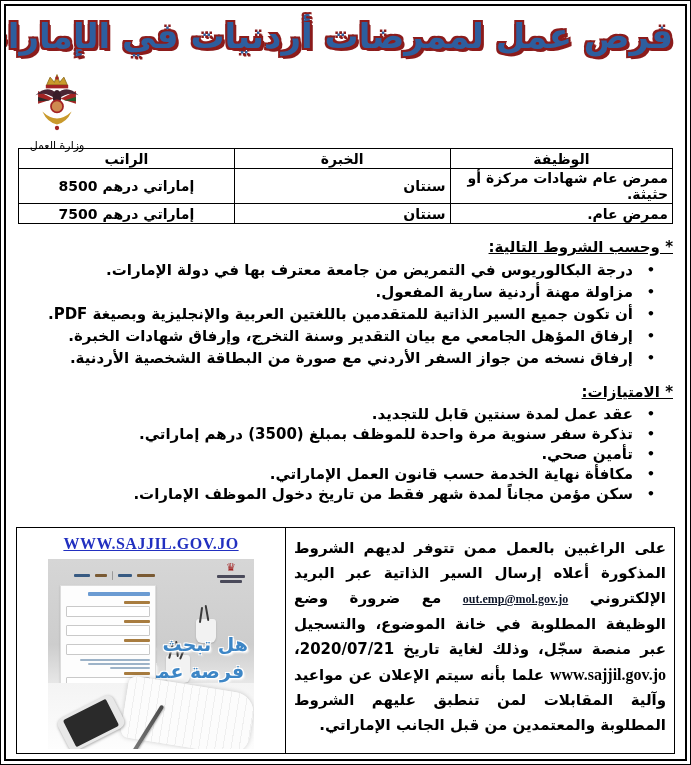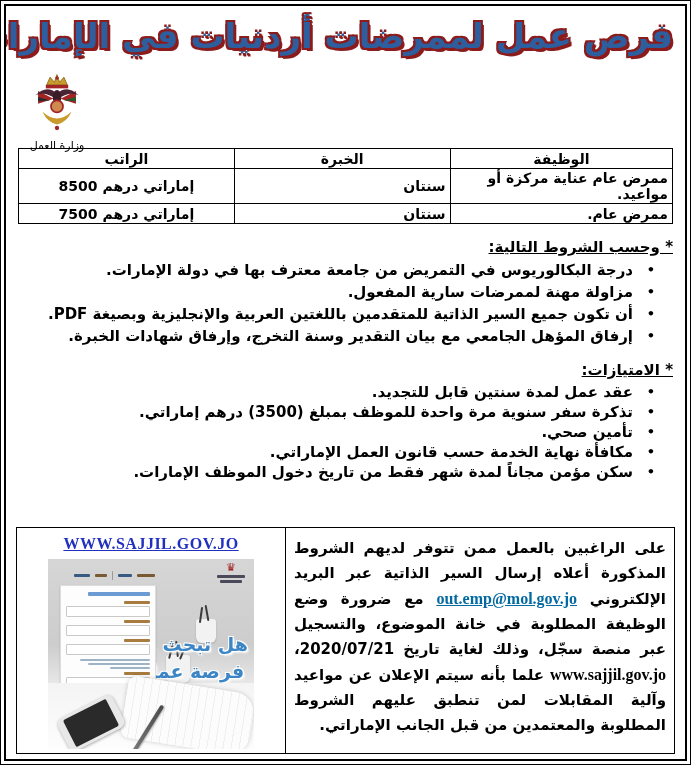--- a/index.html
+++ b/index.html
@@ -37,21 +37,21 @@
   ul.rtl-list { direction:rtl; list-style:none; }
   ul.rtl-list li { position:relative; padding-right:40px; font-size:15px; font-weight:bold; line-height:22px; }
   ul.rtl-list.tight li { line-height:20px; }
   ul.rtl-list li::before { content:"•"; position:absolute; right:18px; top:0; font-size:13px; }
 
   
   .bottom { position:absolute; left:10px; right:10px; bottom:5px; height:227px; border:1px solid #000; display:flex; background:#fff; }
   .cell-left { width:268px; padding-top:6px; text-align:center; }
   .cell-right { flex:1; border-left:1px solid #000; padding:8px 8px 0 8px; }
   .apply-text { direction:rtl; text-align:justify; font-size:15px; font-weight:bold; line-height:25px; color:#000; }
-  .email-link { color:#0369a1; font-weight:bold; text-decoration:underline; font-family:"Liberation Serif", serif; font-size:16px; }
+  .email-link { color:#0f172a; font-weight:bold; text-decoration:underline; font-family:"Liberation Serif", serif; font-size:12px; }
   .site-bold { font-weight:bold; font-family:"Liberation Serif", serif; font-size:16px; color:#000; }
   .sajjil-link { display:inline-block; color:#2230c0; font-weight:bold; text-decoration:underline; font-family:"Liberation Serif", serif; font-size:16px; letter-spacing:0.5px; }
 
   
   .shot { position:relative; width:206px; height:190px; margin:6px auto 0; background:linear-gradient(#d6d6d6 0%, #cdcdcd 45%, #ededed 70%, #f7f7f7 100%); overflow:hidden; text-align:left; }
   .shot .nav-bars { position:absolute; left:26px; top:12px; display:flex; align-items:center; gap:5px; }
   .shot .nav-bars i { display:block; height:3px; border-radius:1px; background:#7a5a33; }
   .shot .nav-bars i.b1{width:16px;background:#375a82;} .shot .nav-bars i.b2{width:12px;} .shot .nav-bars i.sep{width:1px;height:9px;background:#999;} .shot .nav-bars i.b3{width:14px;background:#375a82;} .shot .nav-bars i.b4{width:18px;}
   .shot .mini-logo { position:absolute; right:6px; top:3px; width:34px; text-align:center; }
   .shot .mini-logo .crown { color:#a32424; font-size:11px; line-height:11px; }
@@ -102,38 +102,39 @@
     </div>
 
     <table class="jobs">
       <tbody>
           <tr>
         <th>الوظيفة</th>
         <th>الخبرة</th>
         <th>الراتب</th>
       </tr>
       <tr>
-        <td class="cell-job">ممرض عام عناية مركزة أو مواعيد.</td>
+        <td class="cell-job">ممرض عام شهادات مركزة أو حثيثة.</td>
         <td class="cell-exp">سنتان</td>
         <td class="cell-sal"><span class="sp">8500</span> <span class="sp">درهم</span> <span class="sp">إماراتي</span></td>
       </tr>
       <tr>
         <td class="cell-job">ممرض عام.</td>
         <td class="cell-exp">سنتان</td>
         <td class="cell-sal"><span class="sp">7500</span> <span class="sp">درهم</span> <span class="sp">إماراتي</span></td>
       </tr>
     </tbody>
       </table>
 
     <p class="sec-head">* وحسب الشروط التالية:</p>
     <ul class="rtl-list">
         <li>درجة البكالوريوس في التمريض من جامعة معترف بها في دولة الإمارات.</li>
-        <li>مزاولة مهنة لممرضات سارية المفعول.</li>
+        <li>مزاولة مهنة أردنية سارية المفعول.</li>
         <li>أن تكون جميع السير الذاتية للمتقدمين باللغتين العربية والإنجليزية وبصيغة PDF.</li>
         <li>إرفاق المؤهل الجامعي مع بيان التقدير وسنة التخرج، وإرفاق شهادات الخبرة.</li>
+        <li>إرفاق نسخه من جواز السفر الأردني مع صورة من البطاقة الشخصية الأردنية.</li>
       </ul>
 
     <p class="sec-head benefits">* الامتيازات:</p>
     <ul class="rtl-list tight">
         <li>عقد عمل لمدة سنتين قابل للتجديد.</li>
         <li>تذكرة سفر سنوية مرة واحدة للموظف بمبلغ (3500) درهم إماراتي.</li>
         <li>تأمين صحي.</li>
         <li>مكافأة نهاية الخدمة حسب قانون العمل الإماراتي.</li>
         <li>سكن مؤمن مجاناً لمدة شهر فقط من تاريخ دخول الموظف الإمارات.</li>
       </ul>

